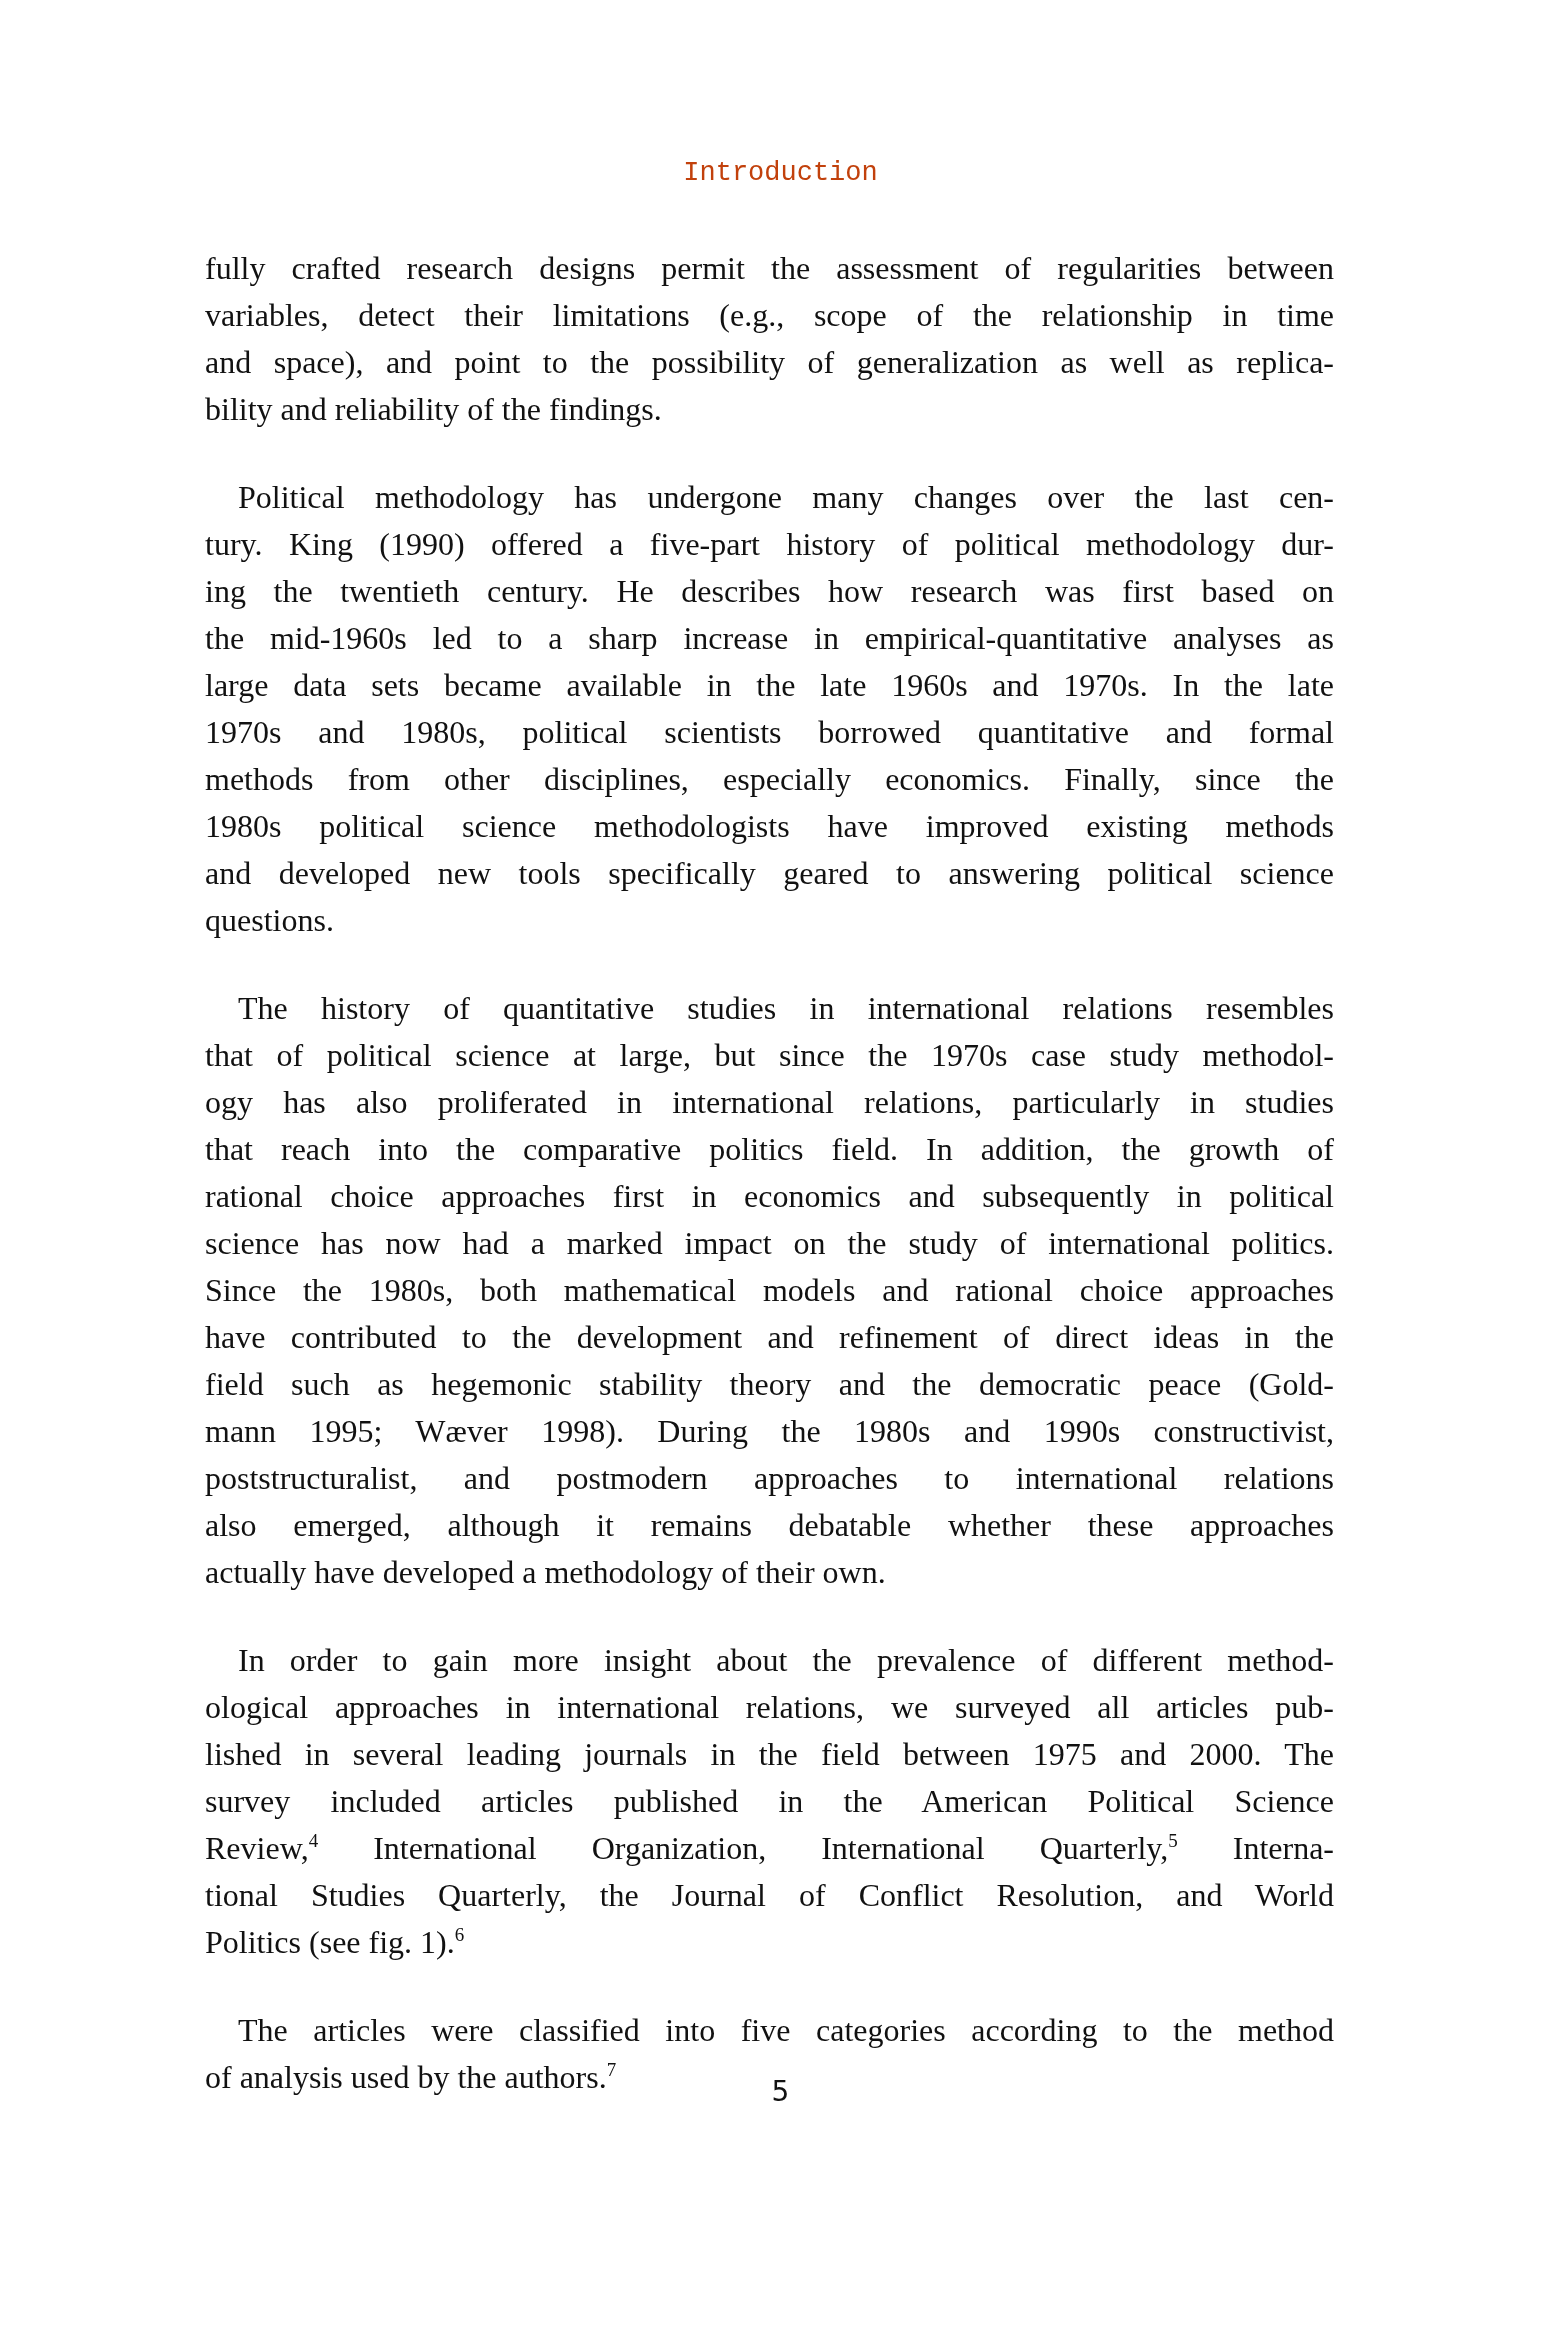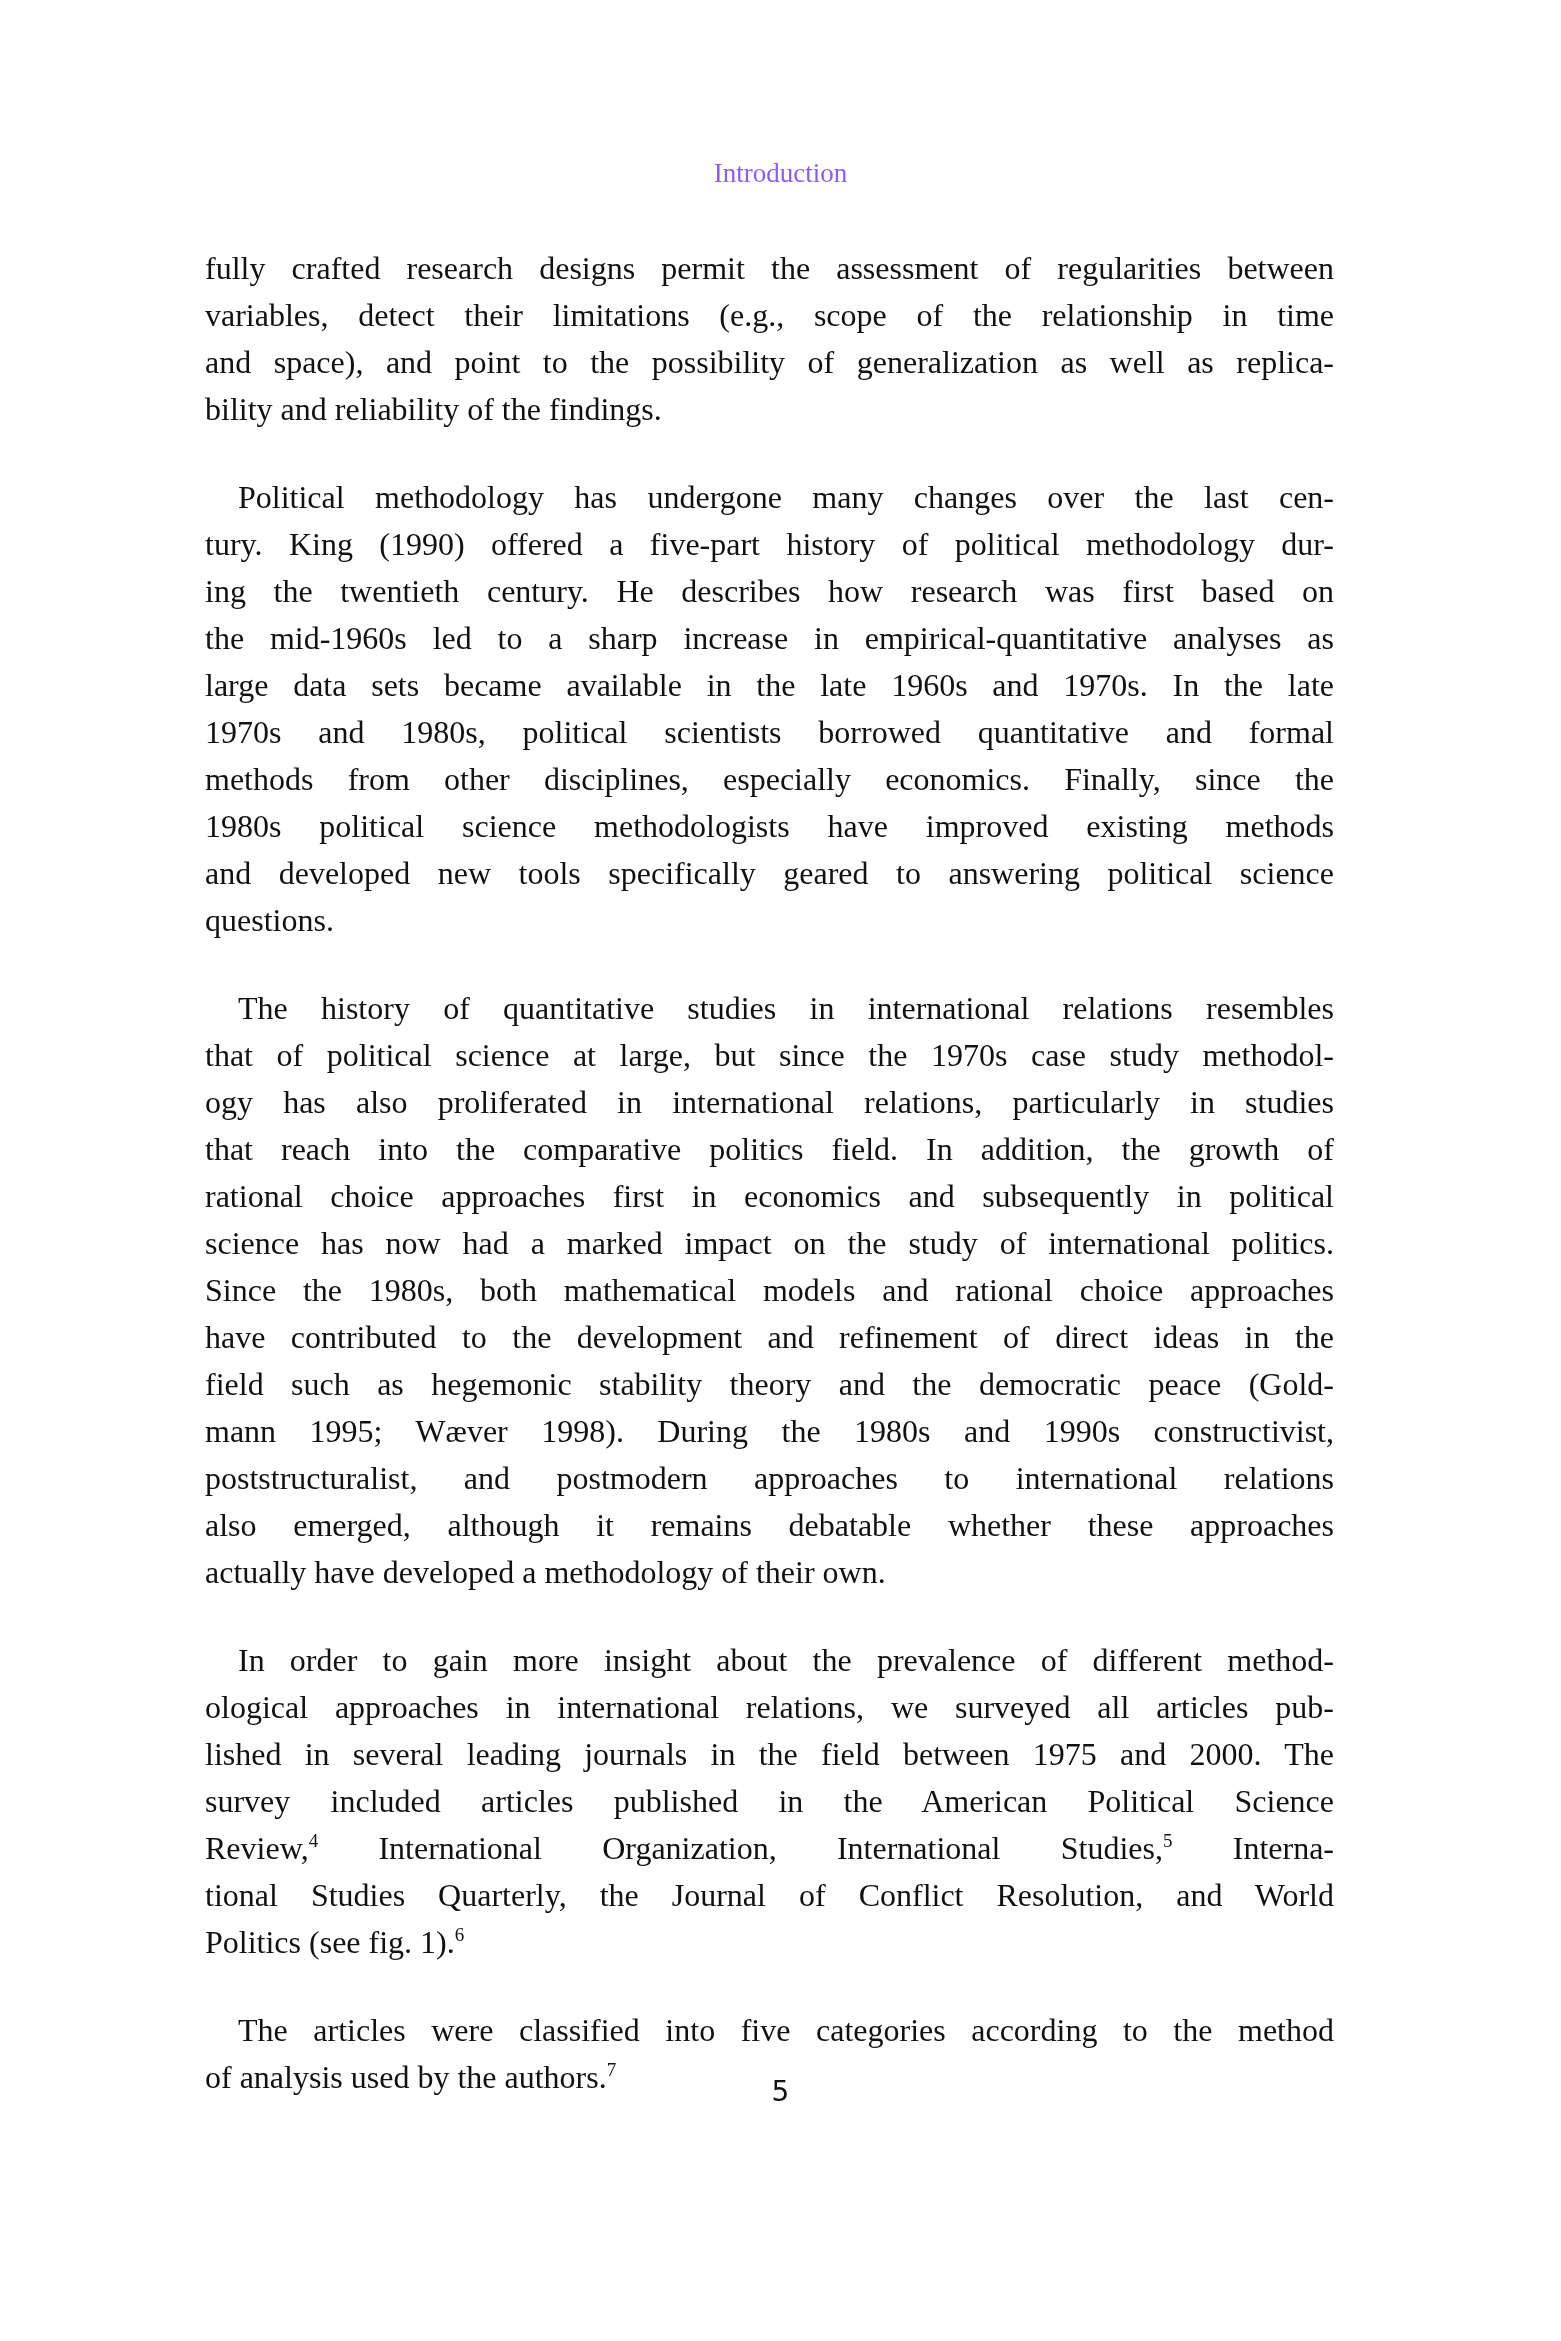--- a/index.html
+++ b/index.html
@@ -1,19 +1,19 @@
 <!DOCTYPE html>
 <html style="font-size:14px"><head>
 <meta charset="utf-8">
 <style>
   html, body { margin: 0; padding: 0; background: #ffffff; }
   body { width: 1561px; height: 2342px; position: relative; overflow: hidden; }
   .running-head {
     position: absolute; top: 158px; left: 0; width: 1561px; text-align: center;
-    font-family: Liberation Serif, serif; font-size: 27px; color: #8b5cf6; letter-spacing: 0px;
+    font-family: Liberation Mono, monospace; font-size: 27px; color: #c2410c; letter-spacing: 0px;
   }
   .body-text {
     position: absolute; top: 245px; left: 205px; width: 1129px;
     font-family: "Liberation Serif", serif; font-size: 32px; color: #111;
   }
   .line {
     height: 47px; line-height: 47px; white-space: nowrap;
     text-align: justify; text-align-last: justify; overflow: visible; font-family: Liberation Serif, serif;
   }
   .line.last { text-align-last: left; }
@@ -65,21 +65,21 @@
     <div class="line">poststructuralist, and postmodern approaches to international relations</div>
     <div class="line">also emerged, although it remains debatable whether these approaches</div>
     <div class="line last">actually have developed a methodology of their own.</div>
   </div>
 
   <div>
     <div class="line indent">In order to gain more insight about the prevalence of different method-</div>
     <div class="line">ological approaches in international relations, we surveyed all articles pub-</div>
     <div class="line">lished in several leading journals in the field between 1975 and 2000. The</div>
     <div class="line">survey included articles published in the American Political Science</div>
-    <div class="line" style="white-space: normal;"><span>Review,</span><sup>4</sup><span> International Organization, International Studies,</span><sup>5</sup><span> Interna-</span></div>
+    <div class="line" style="white-space: normal;"><span>Review,</span><sup>4</sup><span> International Organization, International Quarterly,</span><sup>5</sup><span> Interna-</span></div>
     <div class="line">tional Studies Quarterly, the Journal of Conflict Resolution, and World</div>
     <div class="line last"><span>Politics (see fig. 1).</span><sup>6</sup></div>
   </div>
 
   <div>
     <div class="line indent">The articles were classified into five categories according to the method</div>
     <div class="line last"><span>of analysis used by the authors.</span><sup>7</sup></div>
   </div>
 </div>
 

